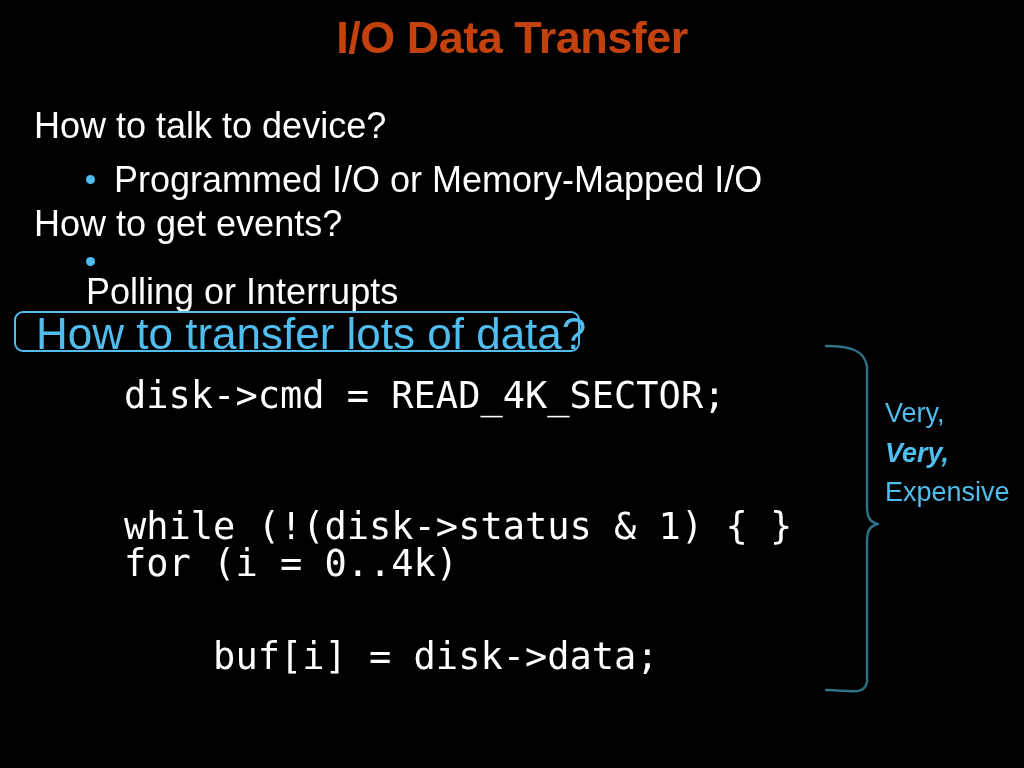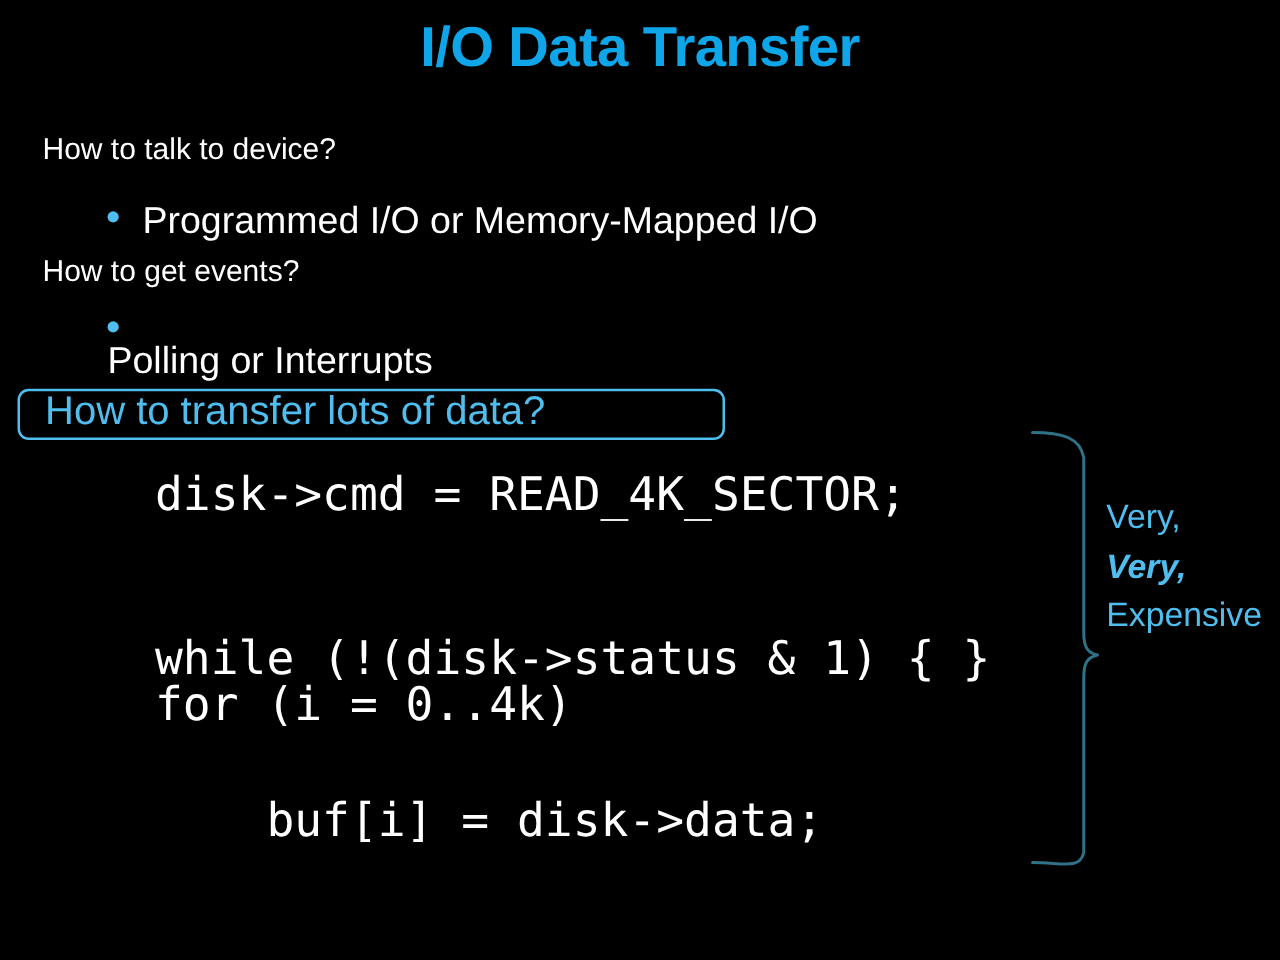--- a/index.html
+++ b/index.html
@@ -20,38 +20,38 @@
   
   #slide-title {
     position: absolute;
     left: 0;
     top: 12px;
     width: 1024px;
     text-align: center;
     font-size: 45px;
     font-weight: 700;
     letter-spacing: -0.5px;
-    color: #0ea5e9;
+    color: #c2410c;
     line-height: 1.15;
     white-space: nowrap;
   }
 
   
   .level1 {
     position: absolute;
     left: 34px;
-    font-size: 24px;
+    font-size: 36px;
     color: #FFFFFF;
     line-height: 1.0;
     white-space: nowrap;
   }
   .level2 {
     position: absolute;
     left: 86px;
-    font-size: 30px;
+    font-size: 36px;
     color: #FFFFFF;
     line-height: 1.0;
     white-space: nowrap;
     display: flex;
     align-items: baseline;
   }
   .bullet-dot {
     display: inline-block;
     width: 9px;
     height: 9px;
@@ -76,21 +76,21 @@
     width: 566px;
     height: 41px;
     border: 2px solid #4FBDEE;
     border-radius: 9px;
     box-sizing: border-box;
   }
   #boxed-line-text {
     position: absolute;
     left: 36px;
     top: 312px;
-    font-size: 32px;
+    font-size: 44px;
     color: #4FBDEE;
     line-height: 1.0;
     white-space: nowrap;
   }
 
   
   .code-line {
     position: absolute;
     font-family: "DejaVu Sans Mono", "Liberation Mono", monospace;
     font-size: 37px;

